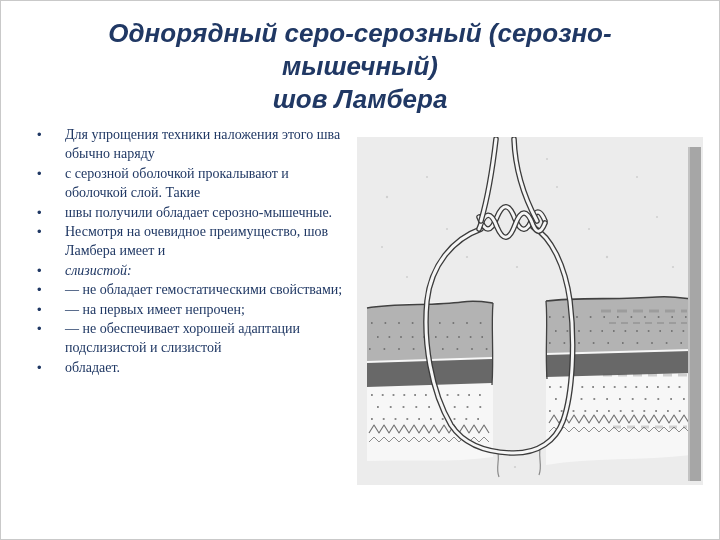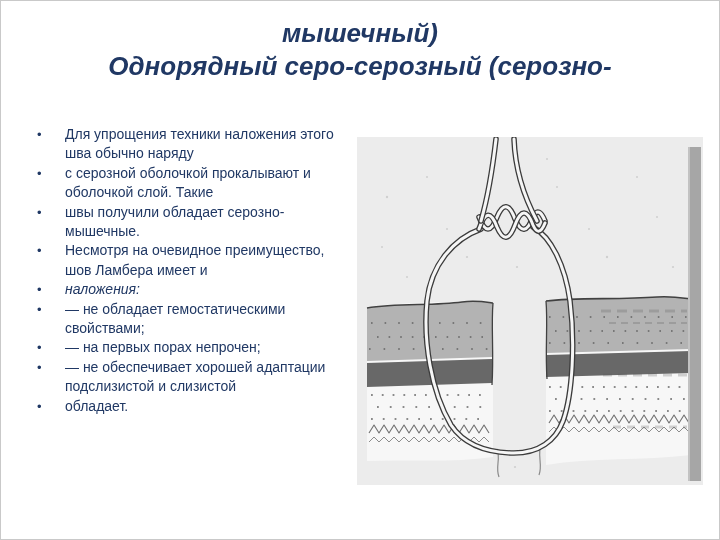--- a/index.html
+++ b/index.html
@@ -13,39 +13,40 @@
     text-align:center; color:#203864;
     font-size:26px; line-height:33px; font-weight:700; font-style:italic;
   }
   .bullets {
     position:absolute; left:36px; top:124px; width:306px;
     list-style:none; margin:0; padding:0;
     color:#203864; font-size:14px; line-height:19.4px; font-weight:400;
   }
   .bullets li { display:flex; align-items:flex-start; }
   .bullets .dot { flex:0 0 28px; width:28px; font-size:13px; }
-  .bullets .txt { flex:1 1 auto; }
+  .bullets .txt { flex:1 1 auto;font-family:Liberation Serif, serif; }
   .bullets li.em .txt { font-style:italic; }
   .figure-wrap { position:absolute; left:356px; top:136px; width:346px; height:348px; }
   .figure-wrap svg { display:block; width:346px; height:348px; }
   .thread-out { fill:none; stroke:#3b3b3b; stroke-width:5.6; stroke-linecap:round; }
   .thread-in  { fill:none; stroke:#f6f6f6; stroke-width:3;   stroke-linecap:round; }
   .contour { fill:none; stroke:#414141; stroke-width:1.6; }
   .inneredge { fill:none; stroke:#414141; stroke-width:1.3; }
   .zig  { fill:none; stroke:#6f6f6f; stroke-width:1.1; stroke-linejoin:round; }
   .zig2 { fill:none; stroke:#8c8c8c; stroke-width:1;   stroke-linejoin:round; }
 </style>
 </head>
 <body>
 
 <div class="slide">
 
   <div class="title">
+    <div>Однорядный серо-серозный (серозно-</div>
     <div>мышечный)</div>
-    <div>Однорядный серо-серозный (серозно-</div>
+    <div>шов Ламбера</div>
   </div>
 
   <ul class="bullets">
     <li>
         <span class="dot">•</span>
         <span class="txt">Для упрощения техники наложения этого шва обычно наряду</span>
       </li>
     <li>
         <span class="dot">•</span>
         <span class="txt">с серозной оболочкой прокалывают и оболочкой слой. Такие</span>
@@ -53,29 +54,29 @@
     <li>
         <span class="dot">•</span>
         <span class="txt">швы получили обладает серозно-мышечные.</span>
       </li>
     <li>
         <span class="dot">•</span>
         <span class="txt">Несмотря на очевидное преимущество, шов Ламбера имеет и</span>
       </li>
     <li class="em">
         <span class="dot">•</span>
-        <span class="txt">наложения:</span>
+        <span class="txt">слизистой:</span>
       </li>
     <li>
         <span class="dot">•</span>
         <span class="txt">— не обладает гемостатическими свойствами;</span>
       </li>
     <li>
         <span class="dot">•</span>
-        <span class="txt">— на первых порах непрочен;</span>
+        <span class="txt">— на первых имеет непрочен;</span>
       </li>
     <li>
         <span class="dot">•</span>
         <span class="txt">— не обеспечивает хорошей адаптации подслизистой и слизистой</span>
       </li>
     <li>
         <span class="dot">•</span>
         <span class="txt">обладает.</span>
       </li>
   </ul>

